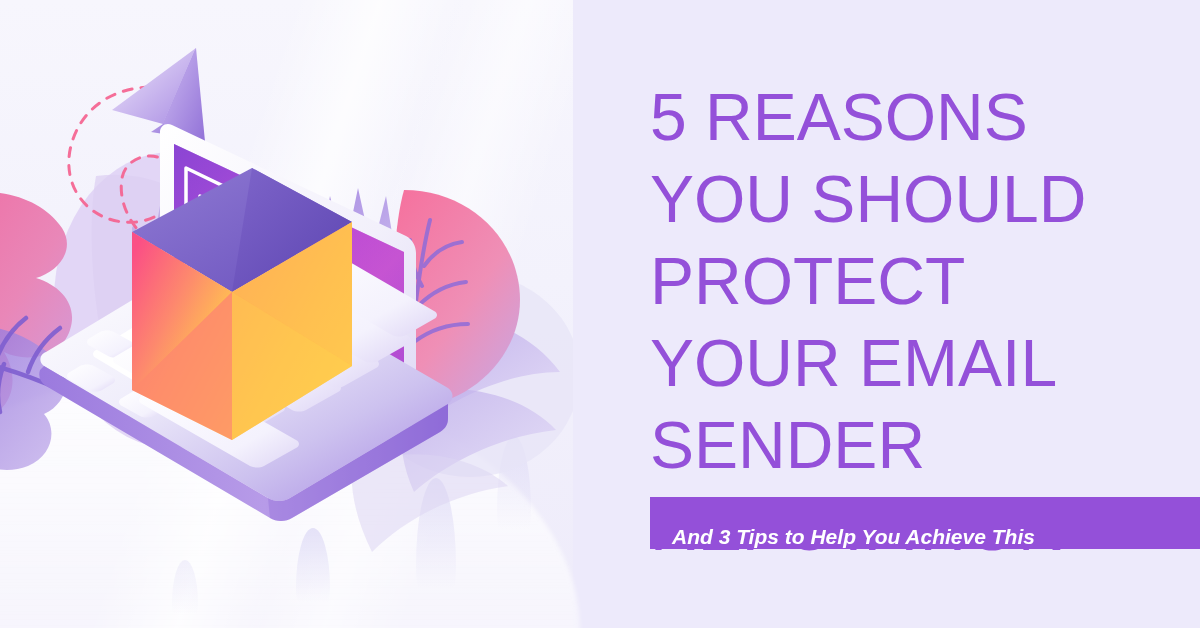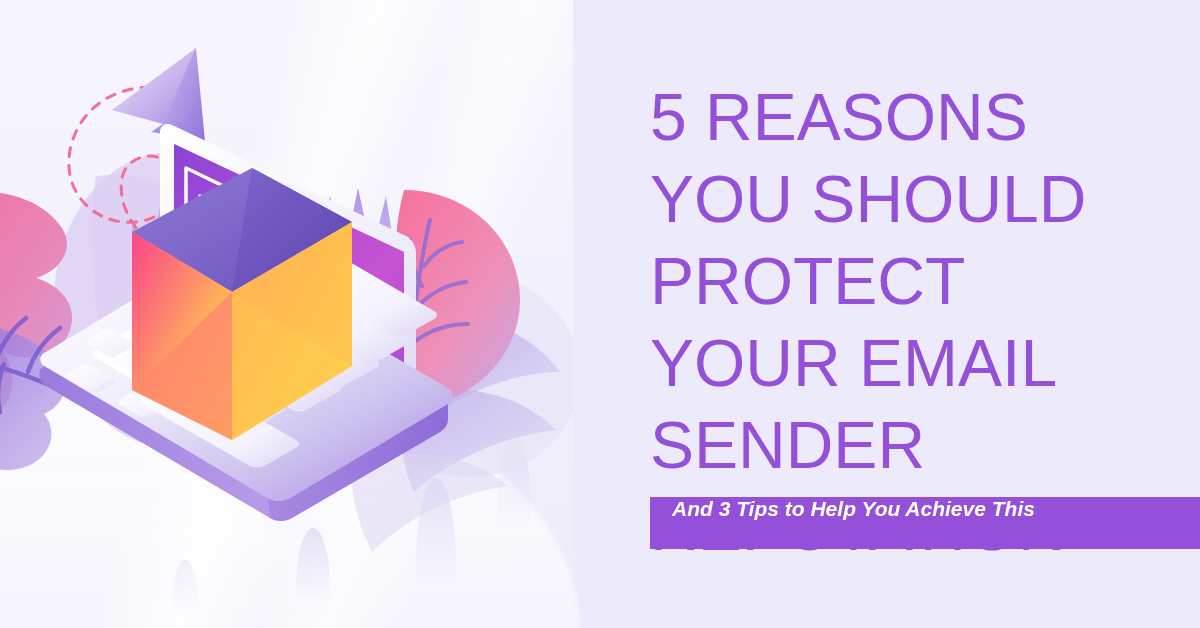--- a/index.html
+++ b/index.html
@@ -91,21 +91,21 @@
   }
 
   .subtitle-band {
     position: absolute;
     left: 650px;
     top: 497px;
     width: 550px;
     height: 52px;
     background: #9450d9;
     display: flex;
-    align-items: flex-start;
+    align-items: flex-end;
   }
   .subtitle-text {
     color: #ffffff;
     font-family: "Liberation Sans", sans-serif;
     font-size: 21px;
     font-style: italic;
     font-weight: 700;
     padding-left: 22px;
     white-space: nowrap;
   }

